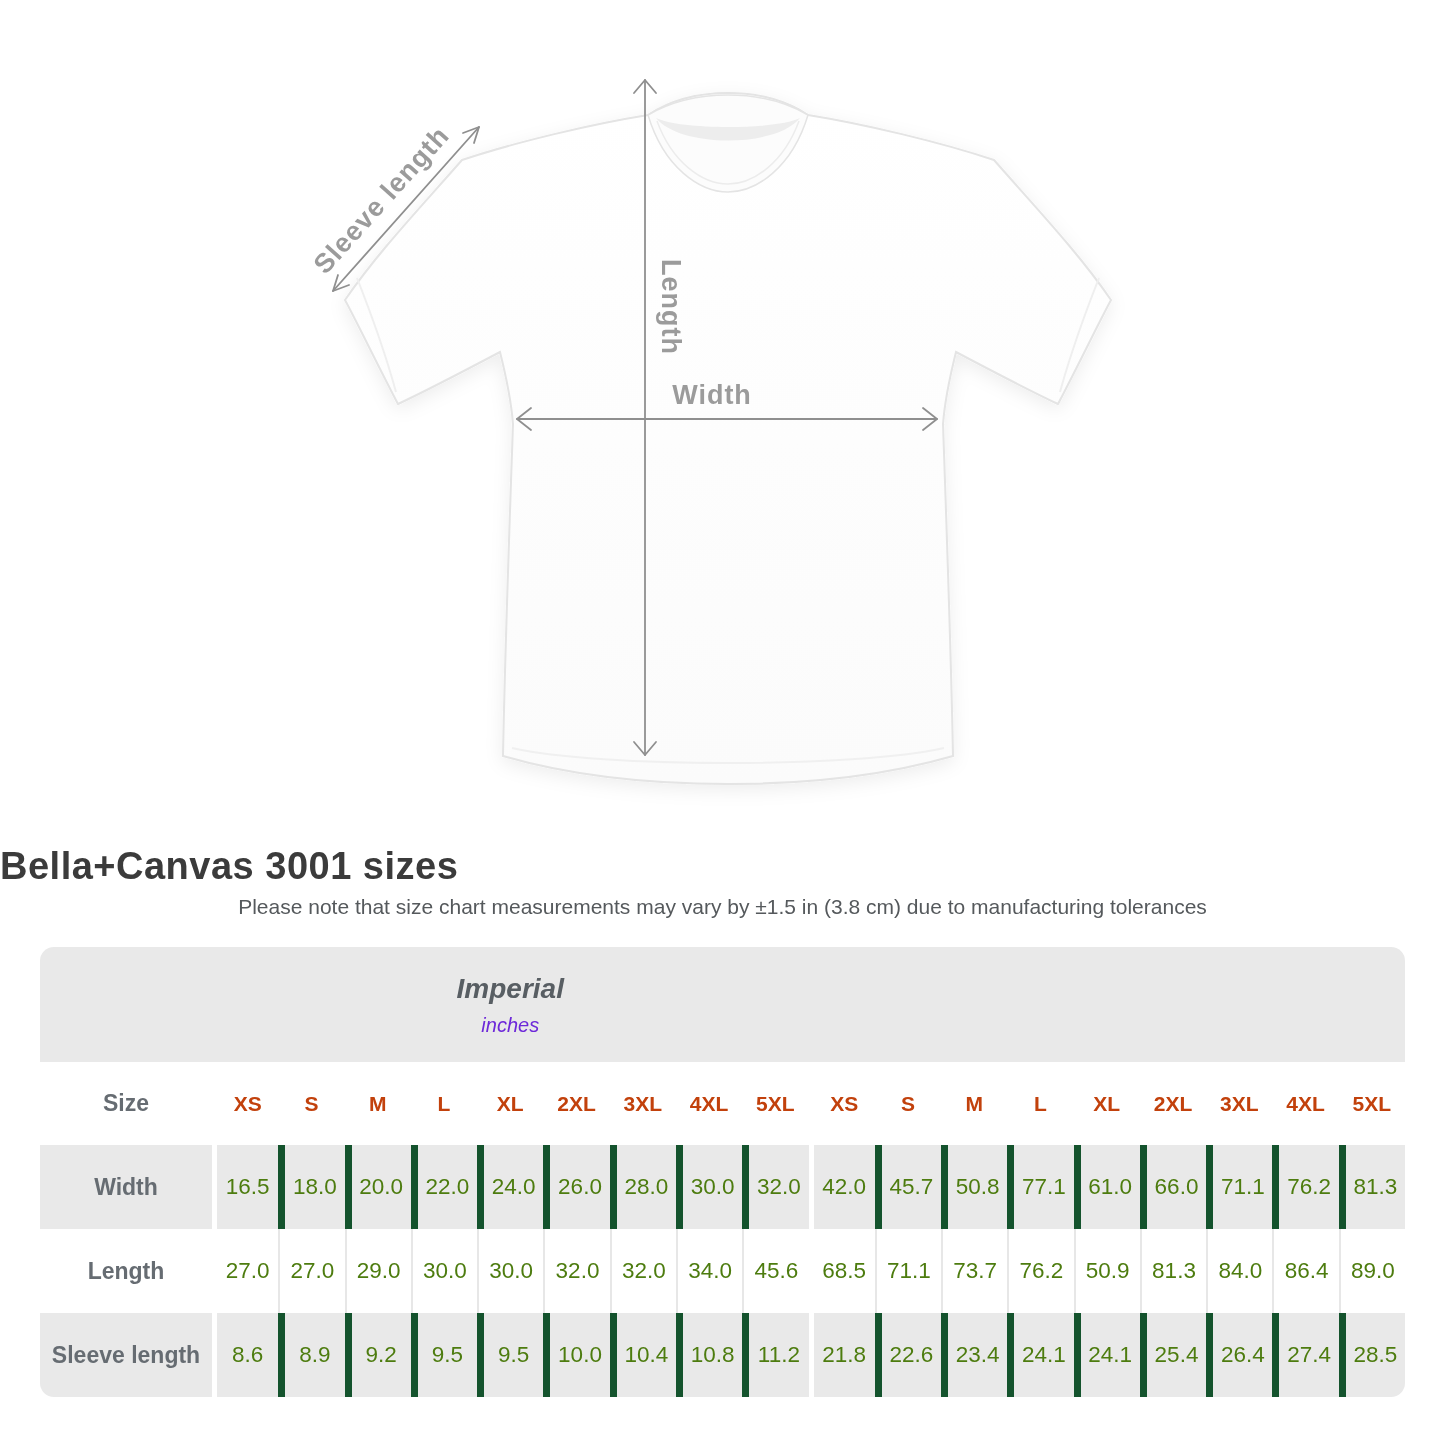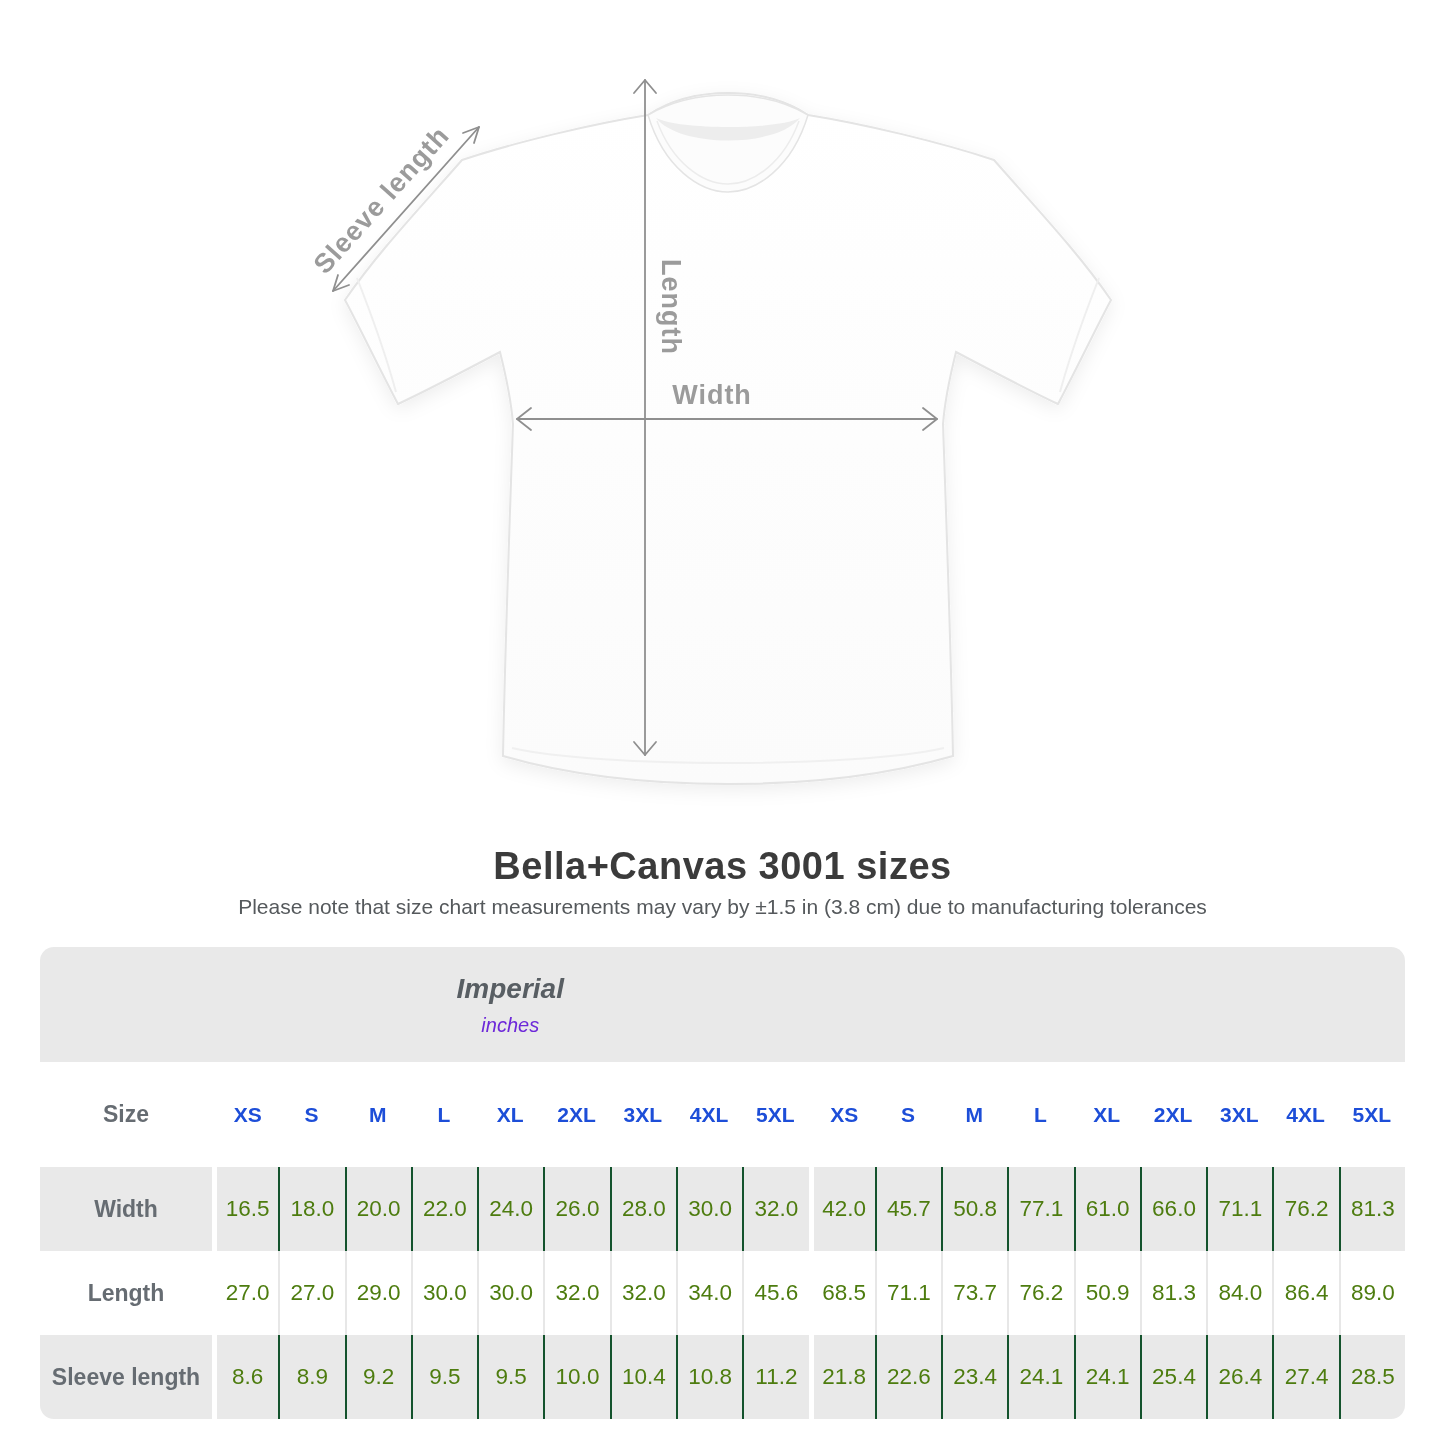--- a/index.html
+++ b/index.html
@@ -7,49 +7,49 @@
     width:1445px;height:1445px;position:relative;overflow:hidden;
     font-family:"Liberation Sans","DejaVu Sans",sans-serif;
     -webkit-font-smoothing:antialiased;
   }
   .shirt-svg{position:absolute;top:0;left:0;}
   .diagram-label{
     font-family:"Liberation Sans","DejaVu Sans",sans-serif;
     font-weight:bold;font-size:27px;fill:#9b9b9b;letter-spacing:1px;
   }
   .page-title{
-    position:absolute;top:845px;left:0;width:100%;text-align:center;
+    position:absolute;top:845px;left:0;width:100%;
     font-size:38px;font-weight:bold;color:#3b3b3b;letter-spacing:0.5px;
   }
   .page-subtitle{
     position:absolute;top:895px;left:0;width:100%;text-align:center;
     font-size:21px;color:#55595c;
   }
   .size-table{position:absolute;top:947px;left:40px;width:1365px;}
   .trow{display:grid;grid-template-columns:172px repeat(18,1fr);align-items:stretch;}
   .band{
     height:115px;background:#e9e9e9;border-radius:14px 14px 0 0;
   }
   .unit-group{
     display:flex;flex-direction:column;align-items:center;justify-content:center;
     gap:9px;grid-column:span 9;
   }
   .unit-name{font-size:28px;font-weight:bold;font-style:italic;color:#585e63;}
   .unit-sub{font-size:20px;font-style:italic;color:#6d28d9;}
-  .size-row{height:105px;background:#ffffff;}
+  .size-row{height:83px;background:#ffffff;}
   .data-row{height:84px;}
   .row-gray{background:#e9e9e9;}
   .row-white{background:#ffffff;}
   .last-row{border-radius:0 0 14px 14px;overflow:hidden;}
   .cell{display:flex;align-items:center;justify-content:center;}
   .rowlabel{font-size:23px;font-weight:bold;color:#666c72;}
-  .head{font-size:21px;font-weight:bold;color:#1d4ed8;}
+  .head{font-size:21px;font-weight:bold;color:#c2410c;}
   .val{font-size:22.5px;color:#4d7c0f;}
   .row-white .cell.sep{border-left:2px solid #e7e7e7;}
-  .row-gray .cell.sep{border-left:2px solid #14532d;}
+  .row-gray .cell.sep{border-left:7px solid #14532d;}
   .trow .cell.groupstart{border-left:5px solid #ffffff;}
 </style>
 </head>
 <body>
 
 <svg class="shirt-svg" width="1445" height="840" viewBox="0 0 1445 840" xmlns="http://www.w3.org/2000/svg">
   <defs>
     <linearGradient id="shirtGrad" x1="0" y1="0" x2="0" y2="1">
       <stop offset="0" stop-color="#ffffff"></stop>
       <stop offset="1" stop-color="#fbfbfb"></stop>

